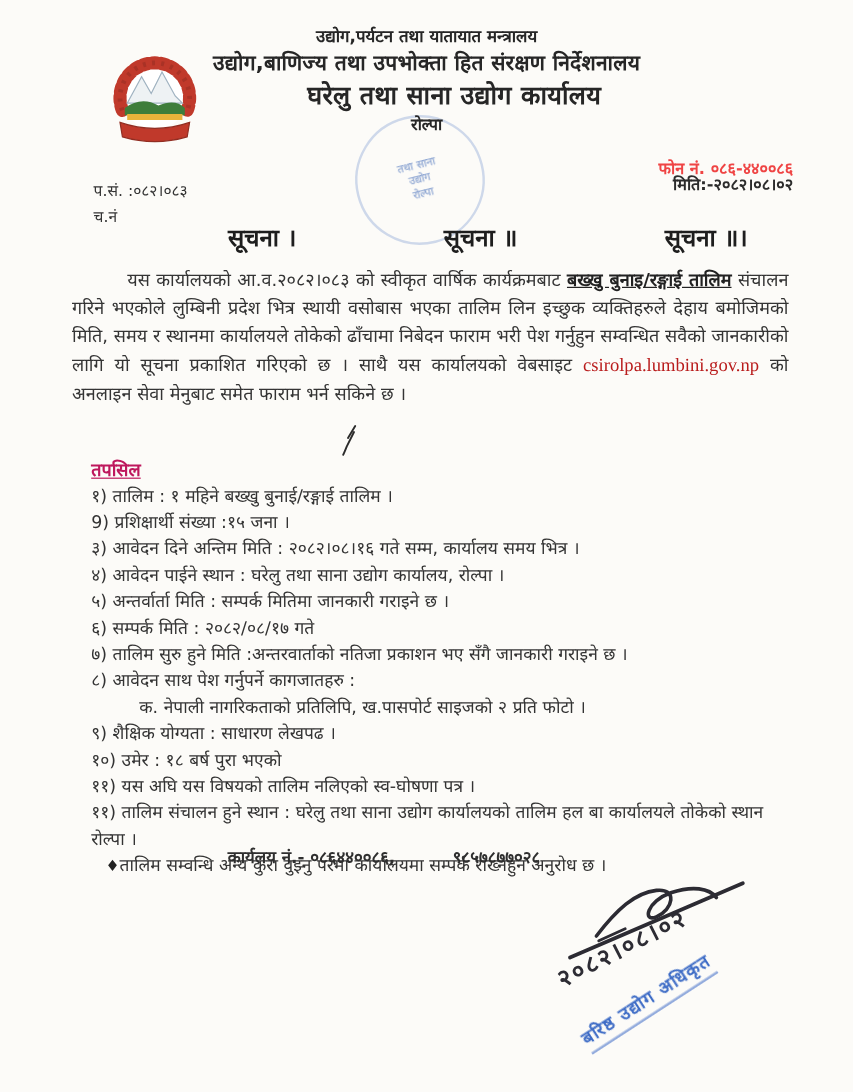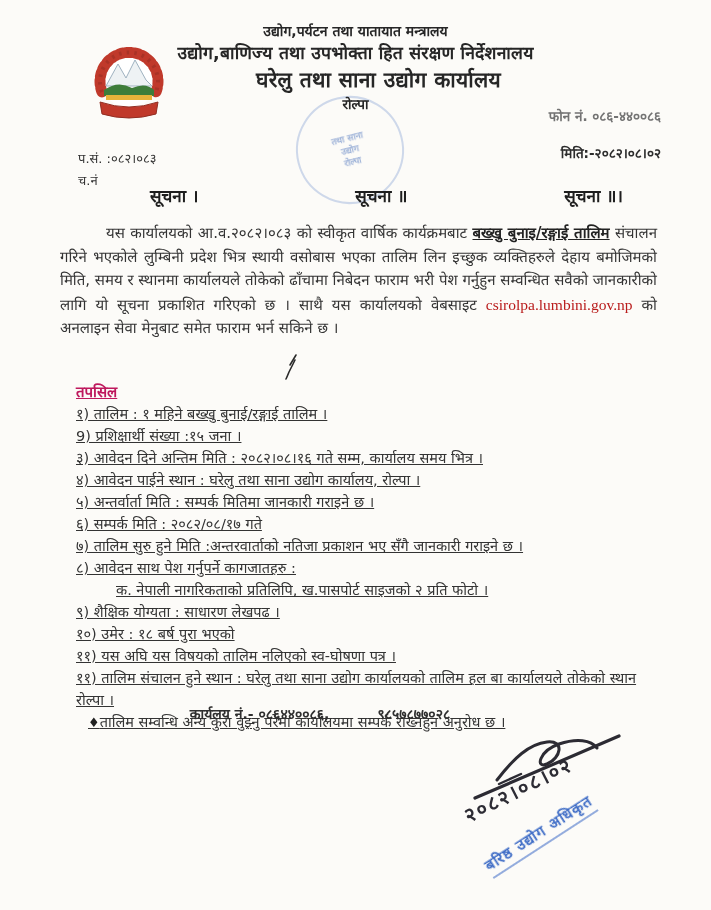--- a/index.html
+++ b/index.html
@@ -20,39 +20,39 @@
   .hdr .l5{font-size:13.5px;line-height:18px;}
   .emblem{position:absolute;left:88px;top:44px;width:82px;height:82px;z-index:2;}
   
   .round-stamp{
     position:absolute;left:296px;top:96px;width:104px;height:104px;z-index:1;
     border:2px solid rgba(86,126,196,.28);border-radius:50%;
     display:flex;flex-direction:column;align-items:center;justify-content:center;
     transform:rotate(-14deg);pointer-events:none;
   }
   .round-stamp span{color:rgba(66,108,186,.5);font-size:9px;font-weight:bold;line-height:12px;filter:blur(.4px);}
-  .phone{position:absolute;top:107px;right:50px;font-size:13.5px;font-weight:bold;color:#737373;z-index:2;text-align:center;}
+  .phone{position:absolute;top:131px;right:50px;font-size:13.5px;font-weight:bold;color:#ef4444;z-index:2;text-align:center;}
   .psn{position:absolute;left:78px;top:149px;font-size:13px;color:#333;}
   .chn{position:absolute;left:78px;top:171px;font-size:13px;color:#333;}
   .miti{position:absolute;right:50px;top:144px;font-size:13.5px;font-weight:bold;color:#2c2c2c;}
   
   .notices{position:absolute;top:184px;left:150px;right:88px;display:flex;justify-content:space-between;z-index:2;}
-  .notices span{font-size:17px;font-weight:bold;color:#1e1e1e;}
+  .notices span{font-size:20px;font-weight:bold;color:#1e1e1e;margin-left:40px;}
   
   .para{
     position:absolute;top:222px;left:60px;width:597px;
     font-size:15px;line-height:1.57;text-align:justify;color:#343434;text-indent:46px;
   }
   .para .hl{font-weight:bold;text-decoration:underline;color:#222;}
   .para .url{font-family:"Liberation Serif","DejaVu Serif",serif;font-size:15.5px;color:#b91c1c;}
   
   .inkmark{position:absolute;left:282px;top:352px;z-index:2;}
   
   .tapasil-h{position:absolute;left:76px;top:381px;font-size:15px;font-weight:bold;text-decoration:underline;color:#be185d;}
-  .tlist{position:absolute;left:76px;top:403px;width:582px;font-size:14.5px;line-height:1.52;color:#333;text-decoration:underline;}
+  .tlist{position:absolute;left:76px;top:403px;width:582px;font-size:14.5px;line-height:1.52;color:#333;}
   .tlist .row{margin:0;}
   .tlist .sub{padding-left:40px;}
   .note-row{margin-top:5px;padding-left:12px;}
   .note-row .diamond{font-size:13px;color:#222;}
   
   .foot{position:absolute;top:704px;left:60px;width:520px;text-align:center;font-size:14px;font-weight:bold;color:#2f2f2f;}
   .foot .gap{display:inline-block;width:48px;}
   
   .sigblock{position:absolute;right:30px;top:718px;width:230px;height:180px;z-index:2;}
   .scrawl{position:absolute;left:18px;top:0;}

